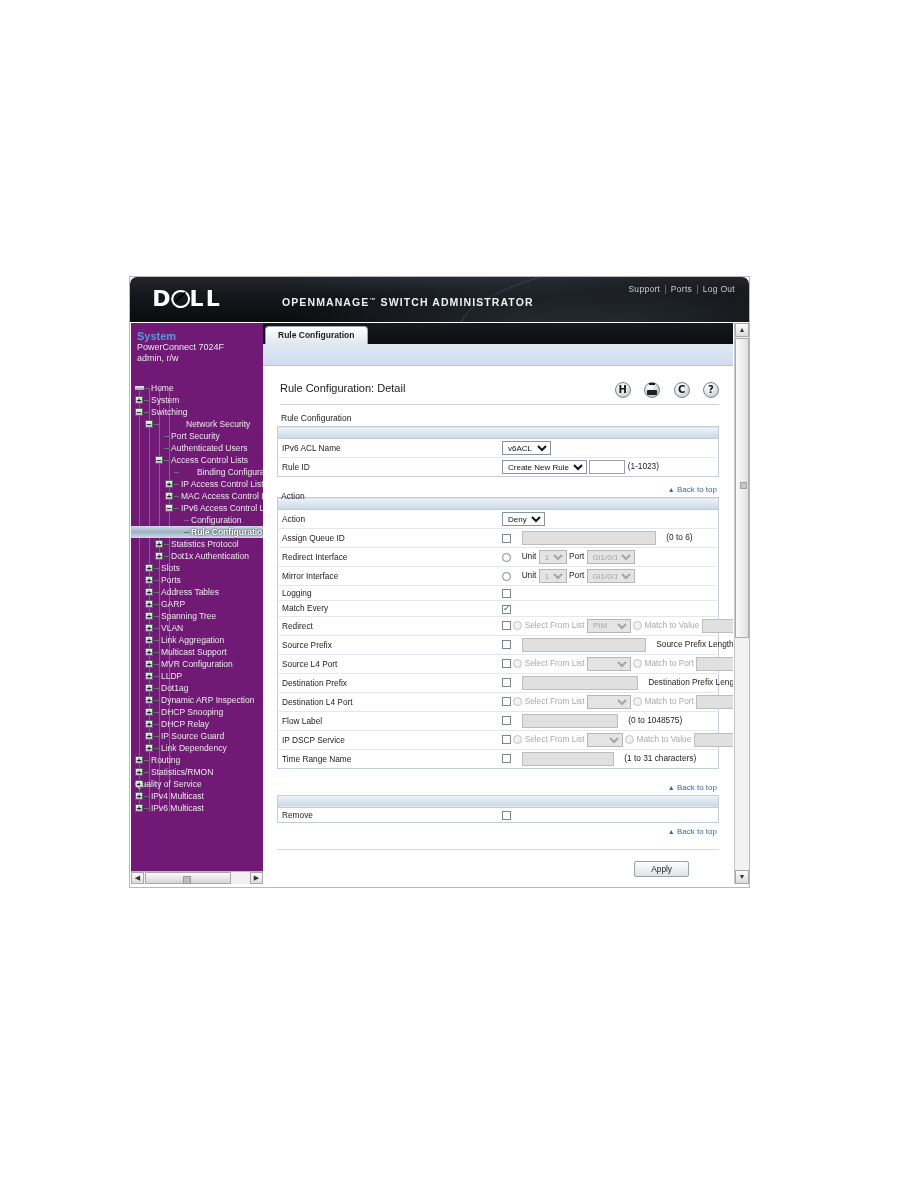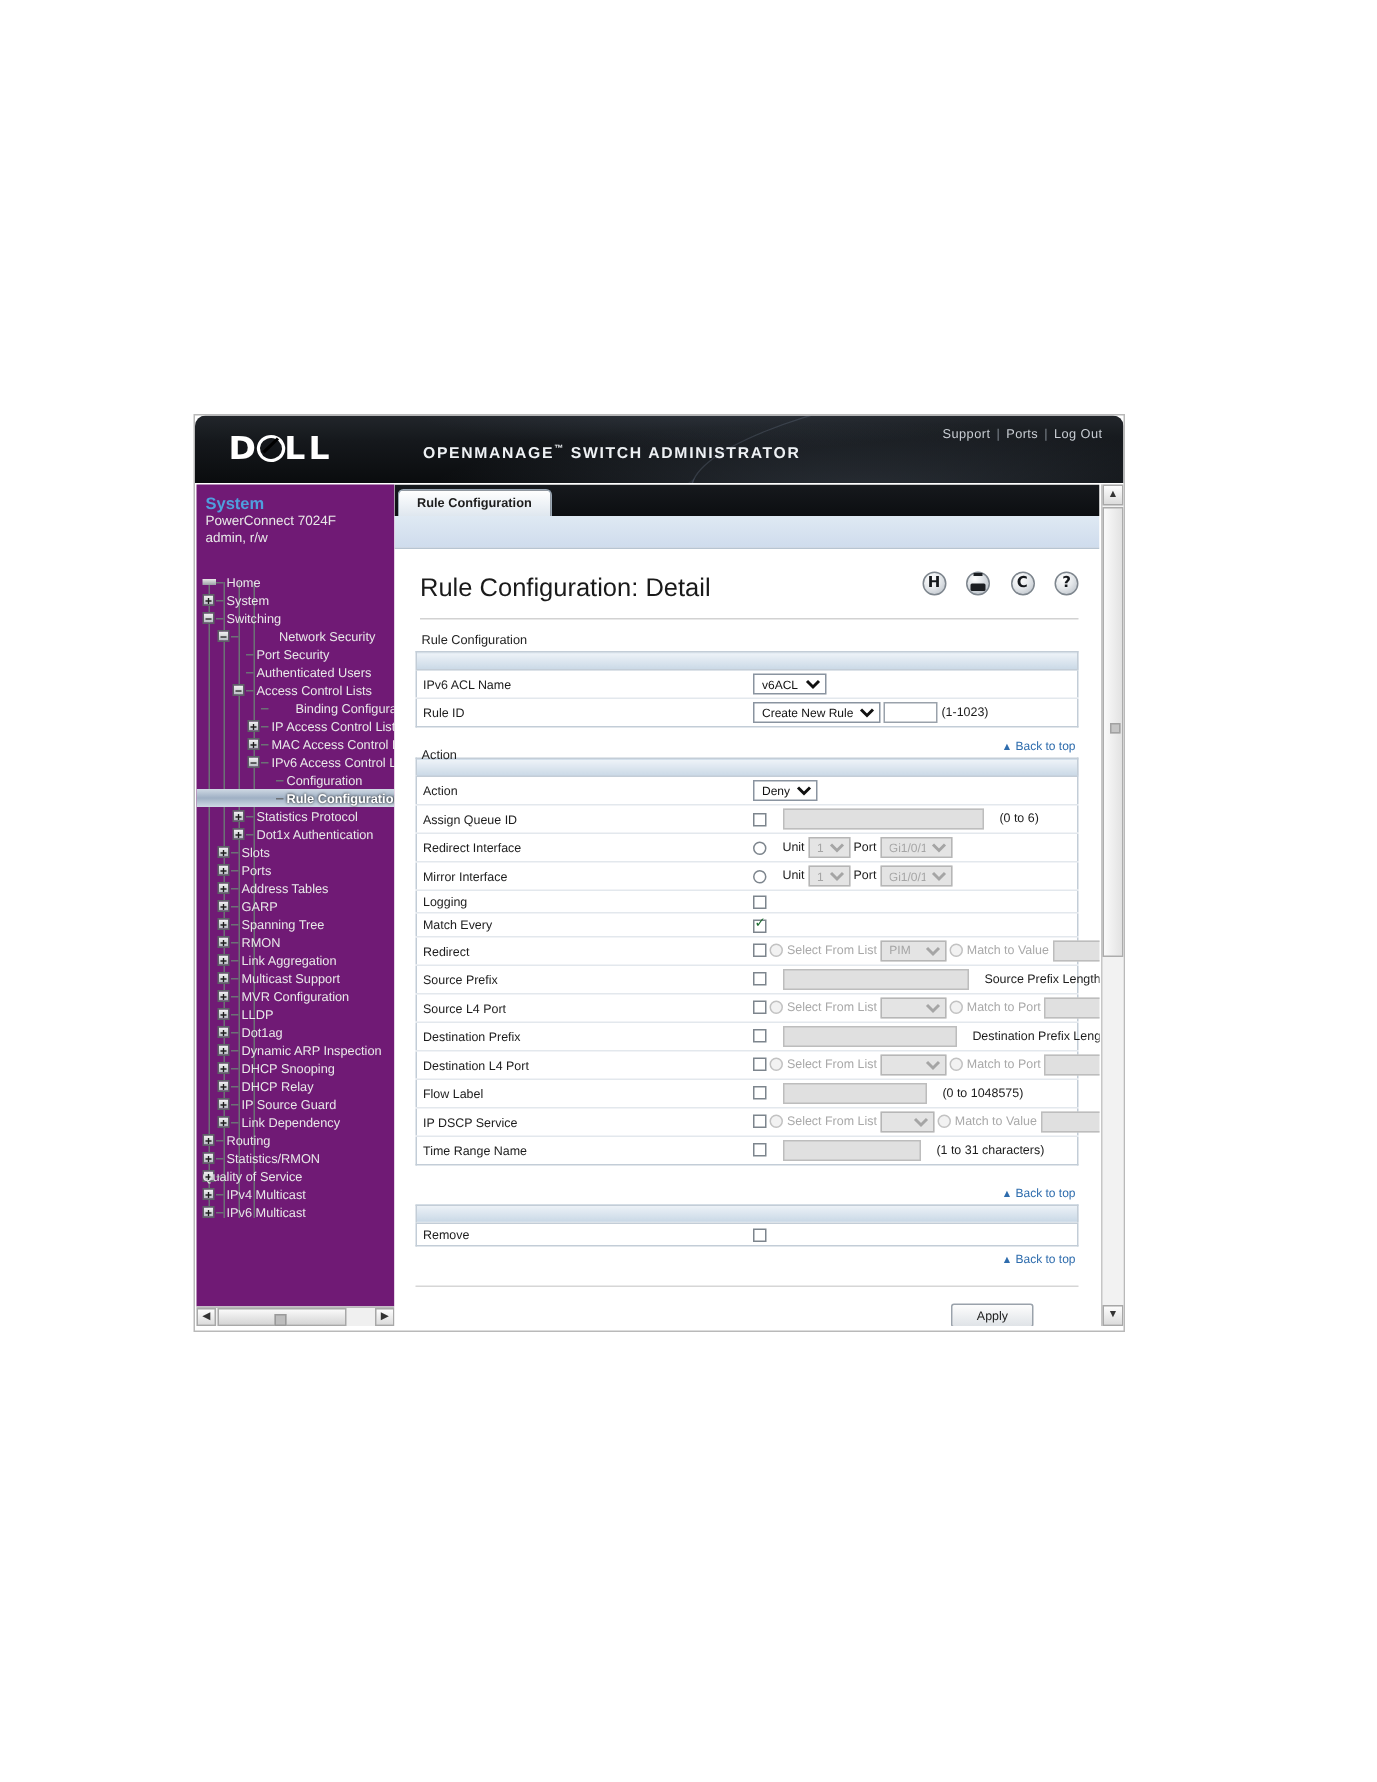--- a/index.html
+++ b/index.html
@@ -154,21 +154,21 @@
     border-radius: 4px 4px 0 0;
     font-size: 8.5px; font-weight:bold; color:#1d1d1d;
   }
   #tab-underline{
     height: 21px;
     background: linear-gradient(180deg,#dfe9f3,#cfdced);
     border-bottom: 1px solid #b7c4d1;
   }
   #page-body { position:relative; padding: 0 14px; background:#fff; }
   #page-title {
-    font-size: 17px; color:#1a1a1a; padding: 16px 0 10px 3px;
+    font-size: 11px; color:#1a1a1a; padding: 16px 0 10px 3px;
   }
   #tool-icons { position:absolute; right: 14px; top: 14px; }
   .ticon {
     display:inline-block; width:16px; height:16px; margin-left:9px;
     border-radius:50%;
     background: radial-gradient(circle at 35% 28%, #ffffff 0%, #e6e9ec 45%, #b4bbc3 100%);
     border:1px solid #7d858d;
     box-sizing:border-box; text-align:center;
     font-size:10px; font-weight:bold; line-height:14px; color:#15181c;
     font-family:"DejaVu Sans", sans-serif;
@@ -426,21 +426,21 @@
             <span class="lbl" style="left: 30px;">GARP</span>
           </div>
           <div class="node">
             <span class="pm" style="left: 14px;">+</span>
             <span class="dash" style="left: 23px; width: 5px;"></span>
             <span class="lbl" style="left: 30px;">Spanning Tree</span>
           </div>
           <div class="node">
             <span class="pm" style="left: 14px;">+</span>
             <span class="dash" style="left: 23px; width: 5px;"></span>
-            <span class="lbl" style="left: 30px;">RMON</span>
+            <span class="lbl" style="left: 30px;">VLAN</span>
           </div>
           <div class="node">
             <span class="pm" style="left: 14px;">+</span>
             <span class="dash" style="left: 23px; width: 5px;"></span>
             <span class="lbl" style="left: 30px;">Link Aggregation</span>
           </div>
           <div class="node">
             <span class="pm" style="left: 14px;">+</span>
             <span class="dash" style="left: 23px; width: 5px;"></span>
             <span class="lbl" style="left: 30px;">Multicast Support</span>

